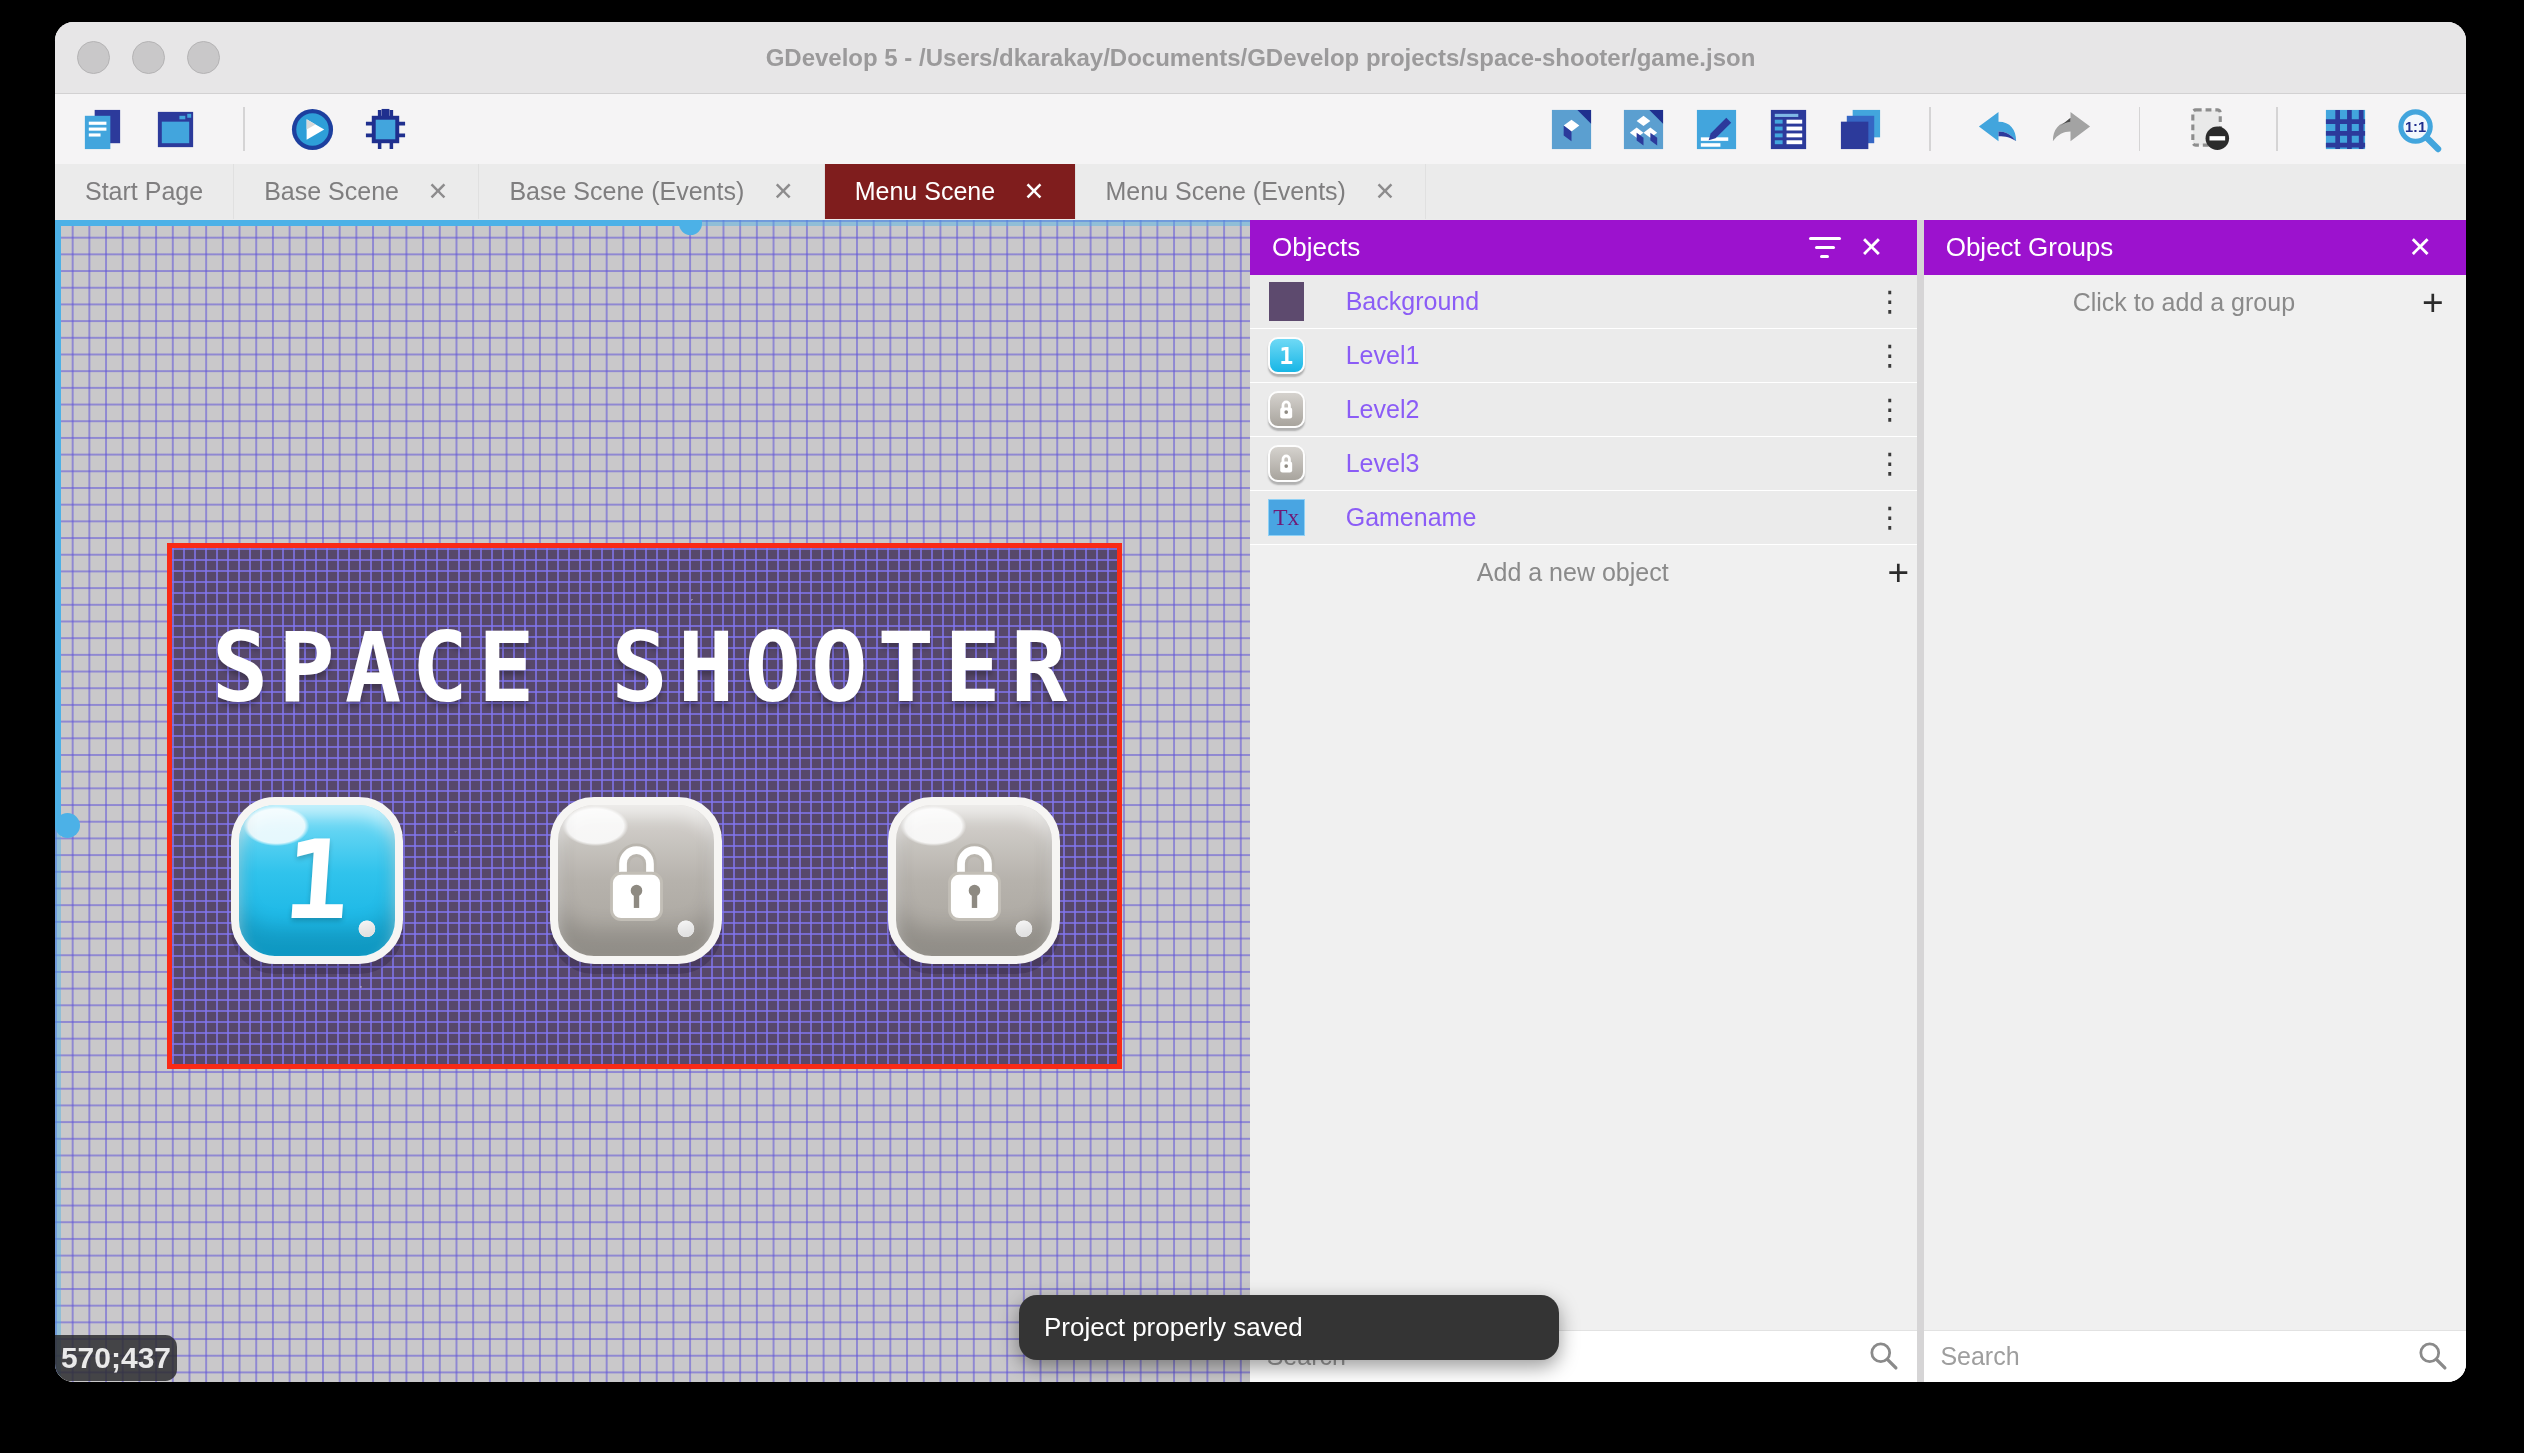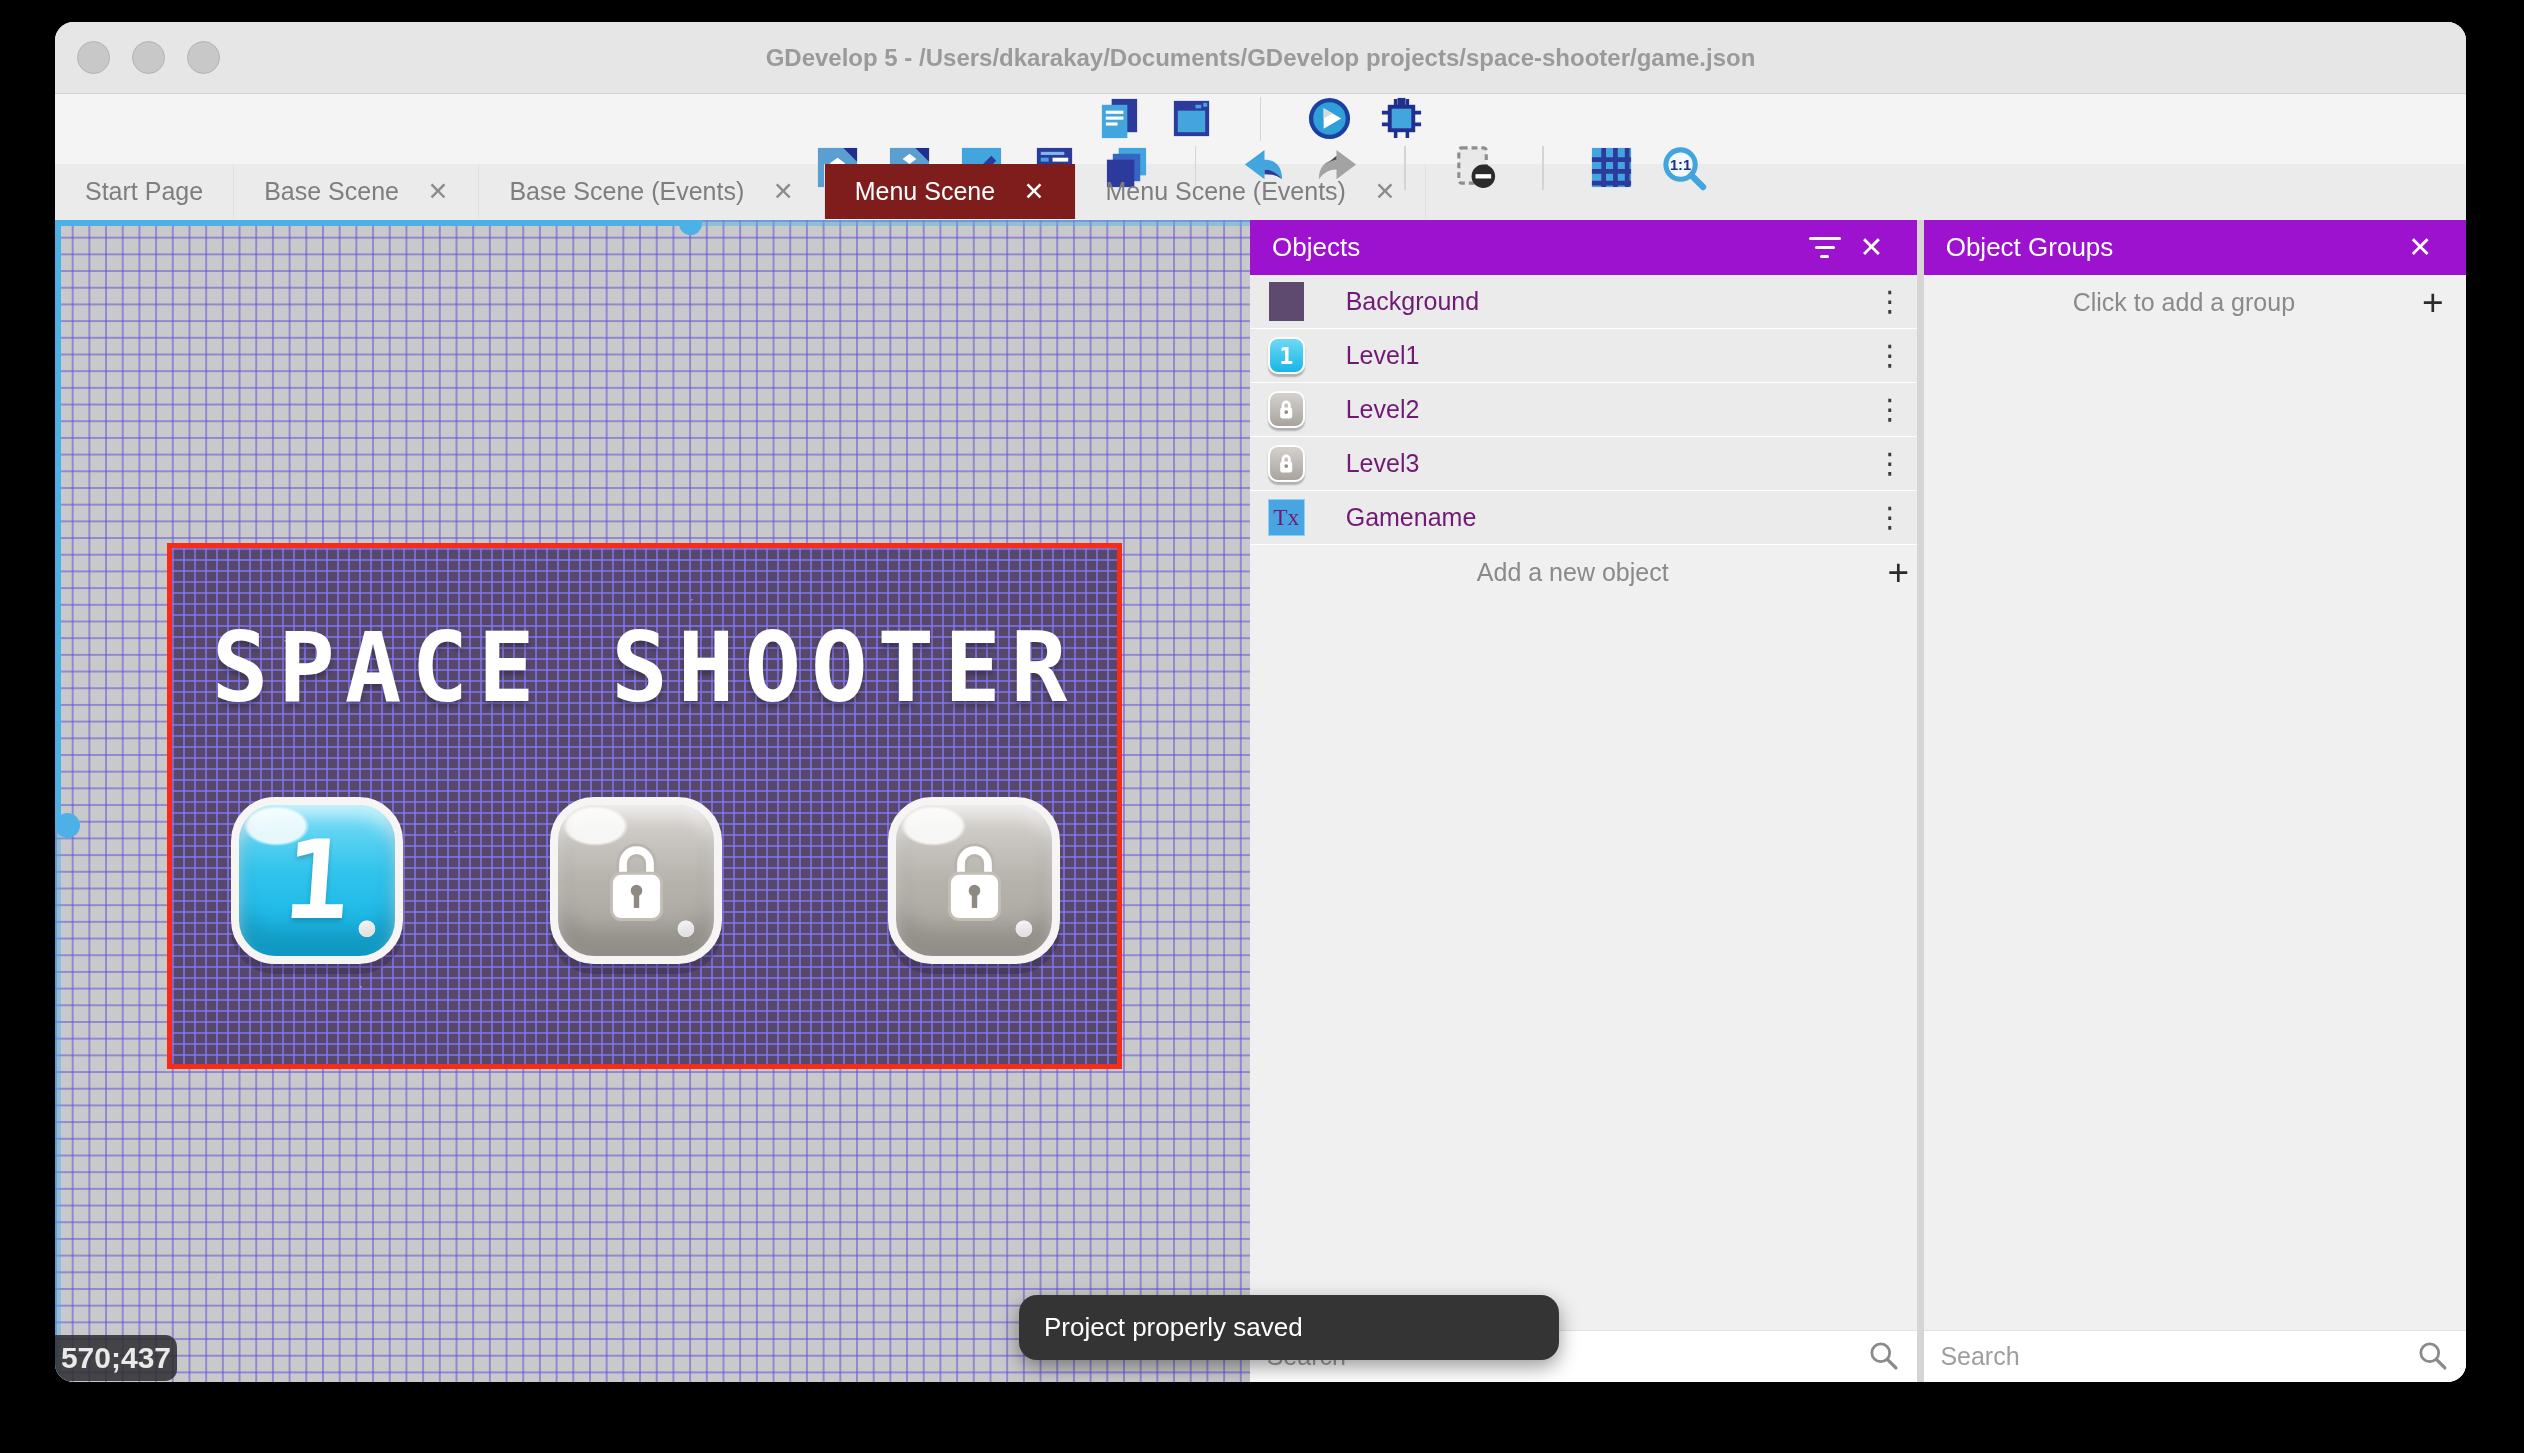--- a/index.html
+++ b/index.html
@@ -12,21 +12,21 @@
             box-shadow:0 33px 100px rgba(0,0,0,0.9); }
 
   .titlebar { height:72px; background:#e7e6e7; border-bottom:1.7px solid #d2d1d2;
               display:flex; align-items:center; position:relative; }
   .traffic { display:flex; gap:22px; margin-left:22px; }
   .light { width:33px; height:33px; border-radius:50%; background:#c9c8c9; border:1.7px solid #b4b3b4; }
   .win-title { position:absolute; left:0; right:0; text-align:center; font-size:24px;
                font-weight:bold; color:#9b9a9b; }
 
   
-  .toolbar { height:70px; background:#f5f4f5; display:flex; align-items:center; padding:0 23.4px;flex-direction:column; }
+  .toolbar { height:70px; background:#f5f4f5; display:flex; align-items:center; padding:0 23.4px; }
   .tb-group { display:flex; align-items:center; gap:23.4px; }
   .tb-btn { width:49px; height:49px; display:flex; align-items:center; justify-content:center; cursor:pointer; }
   .tb-btn svg { width:47px; height:47px; }
   .tb-divider { width:1.7px; height:44px; background:#d5d4d5; margin:0 20px; }
   .tb-spacer { flex:1; }
 
   
   .tabbar { height:55px; background:#ebebeb; display:flex; align-items:stretch; }
   .tab { display:flex; align-items:center; padding:0 30px; font-size:25px; color:#7f7e7f;
          border-right:0.8px solid #e0e0e0; cursor:pointer; white-space:nowrap; }
@@ -122,21 +122,21 @@
   .thumb-bg { width:35px; height:39px; background:#5d4a6e; }
   .thumb-btn { width:37px; height:37px; border-radius:10px; border:2.5px solid #fdfdfd;
                display:flex; align-items:center; justify-content:center;
                box-shadow:0 2.5px 1.7px rgba(0,0,0,0.25); }
   .thumb-btn.blue { background:linear-gradient(#6fd9f5,#17b6e6); }
   .thumb-btn.gray { background:linear-gradient(#d5d2ce,#a8a49d); }
   .thumb-one { color:#fff; font-weight:bold; font-size:23.4px; font-family:"DejaVu Sans Mono", monospace; }
   .thumb-text { width:37px; height:37px; background:#49a5e2; border:1.7px solid #8fd0f4;
                 display:flex; align-items:center; justify-content:center;
                 font-family:"Liberation Serif", serif; font-weight:normal; font-size:23.4px; color:#701a75; }
-  .obj-label { flex:1; font-size:25px; color:#701a75; }
+  .obj-label { flex:1; font-size:25px; color:#8b5cf6; }
   .kebab { width:33px; text-align:center; font-size:28.5px; color:#3a3a3a; letter-spacing:-1.7px; cursor:pointer; }
 
   .add-row { height:54px; display:flex; align-items:center; padding:0 8px; cursor:pointer; }
   .add-label { flex:1; text-align:center; font-size:25px; color:#8a8a8a; }
   .plus { font-size:37px; color:#2b2b2b; font-weight:normal; line-height:37px; }
 
   .panel-body { flex:1; background:#f0f0f0; }
 
   .searchbar { flex:0 0 auto; height:52px; background:#fff; display:flex; align-items:center;
                padding:0 16.7px; border-top:1.7px solid #e2e2e2; }

